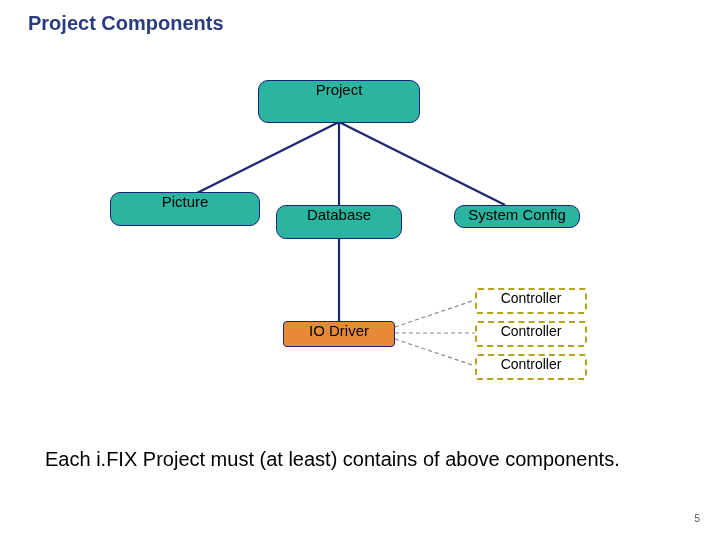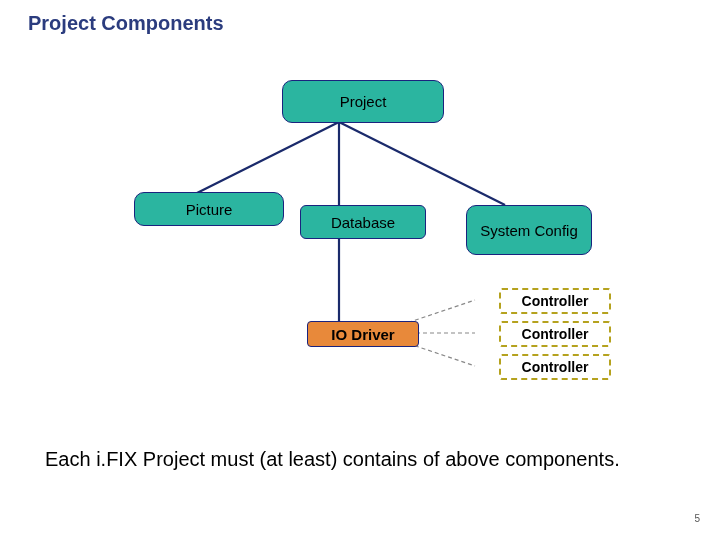--- a/index.html
+++ b/index.html
@@ -15,37 +15,35 @@
     position: absolute;
     top: 12px;
     left: 28px;
     font-size: 20px;
     font-weight: bold;
     color: #2b3c7e;
   }
   .box {
     position: absolute;
     display: flex;
-    align-items: center;
+    align-items: flex-start;
     justify-content: center;
     font-size: 15px;
     color: #000;
     border-radius: 10px;
     border: 1.5px solid #1a237e;
     text-align: center;
-    margin-left: 24px;
   }
   .teal { background: #2bb5a0; }
-  .orange { background: #e8893a; font-weight: bold; }
+  .orange { background: #e8893a; }
   .dashed {
     background: #ffffff;
     border: 2px dashed #b5a21e;
     border-radius: 3px;
     color: #000;
-    font-weight: bold;
   }
   svg.connectors {
     position: absolute;
     top: 0; left: 0;
     width: 720px; height: 540px;
     pointer-events: none;
   }
   .footnote {
     position: absolute;
     left: 45px;
@@ -79,24 +77,24 @@
   <line x1="395" y1="339" x2="475" y2="366" stroke="#888" stroke-width="1.2" stroke-dasharray="4,3"></line>
 </svg>
 
 <div class="box teal" style="left:258px; top:80px; width:162px; height:43px;">
   <span>Project</span>
 </div>
 
 <div class="box teal" style="left:110px; top:192px; width:150px; height:34px;">
   <span>Picture</span>
 </div>
-<div class="box teal" style="left:276px; top:205px; width:126px; height:34px;border-radius:6px;">
+<div class="box teal" style="left:276px; top:205px; width:126px; height:34px;">
   <span>Database</span>
 </div>
-<div class="box teal" style="left:442px; top:205px; width:126px; height:50px;">
+<div class="box teal" style="left:454px; top:205px; width:126px; height:23px;">
   <span>System Config</span>
 </div>
 
 <div class="box orange" style="left:283px; top:321px; width:112px; height:26px; border-radius:4px;">
   <span>IO Driver</span>
 </div>
 
 <div class="box dashed" style="left:475px; top:288px; width:112px; height:26px; font-size:14px;">
   <span>Controller</span>
 </div>

